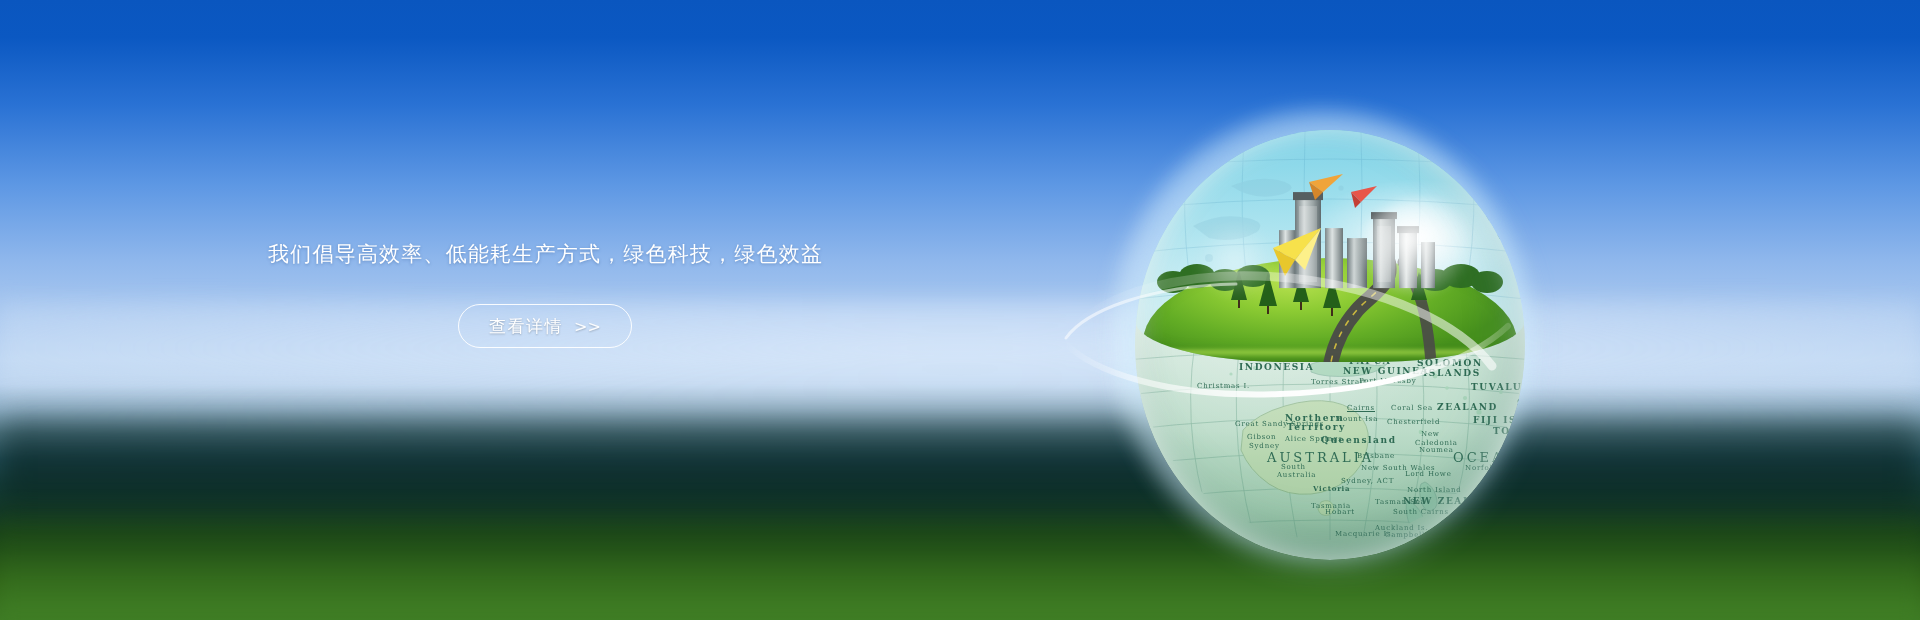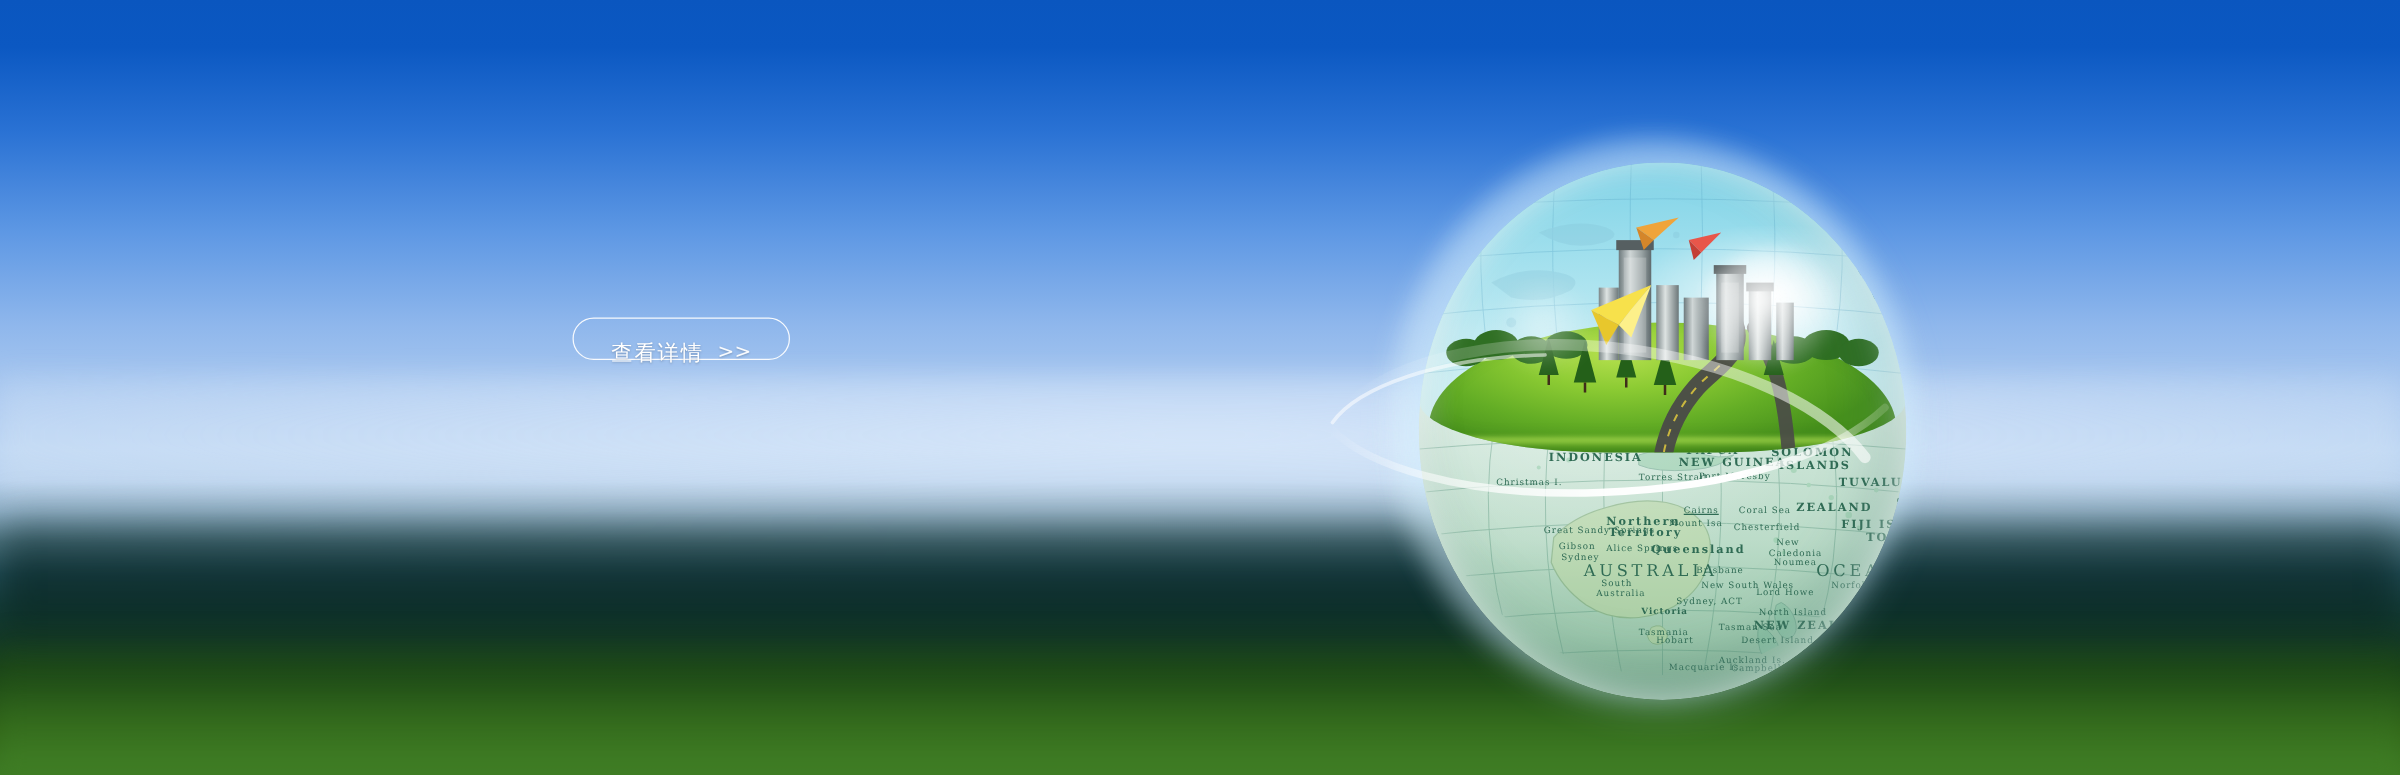--- a/index.html
+++ b/index.html
@@ -102,26 +102,26 @@
     letter-spacing: 1.2px;
     text-indent: 1.2px;
     white-space: nowrap;
     text-shadow: 0 1px 3px rgba(20,60,120,0.35);
   }
   .cta-wrap {
     margin-top: 36px;
   }
   .cta {
     display: inline-flex;
-    align-items: flex-start;
+    align-items: center;
     justify-content: center;
     gap: 11px;
     box-sizing: border-box;
-    height: 28px;
-    padding: 16px 30px;
+    height: 44px;
+    padding: 0 30px;
     border: 1px solid rgba(255,255,255,0.92);
     border-radius: 24px;
     background: transparent;
     color: #ffffff;
     font-size: 17px;
     font-family: inherit;
     letter-spacing: 1.5px;
     cursor: pointer;
     text-shadow: 0 1px 2px rgba(0,0,0,0.25);
   }
@@ -379,21 +379,21 @@
           <span class="maplabel ml-sm" style="left: 330px; top: 334px;">Norfolk I.</span>
           <span class="maplabel ml-sm" style="left: 286px; top: 300px;">New</span>
           <span class="maplabel ml-sm" style="left: 280px; top: 309px;">Caledonia</span>
           <span class="maplabel ml-sm" style="left: 284px; top: 316px;">Noumea</span>
           <span class="maplabel ml-sm" style="left: 270px; top: 340px;">Lord Howe</span>
           <span class="maplabel ml-sm" style="left: 206px; top: 347px;">Sydney, ACT</span>
           <span class="maplabel ml-sm" style="left: 178px; top: 354px; font-weight: bold;">Victoria</span>
           <span class="maplabel ml-sm" style="left: 272px; top: 356px;">North Island</span>
           <span class="maplabel ml-md" style="left: 268px; top: 366px;">NEW ZEALAND</span>
           <span class="maplabel ml-sm" style="left: 240px; top: 368px;">Tasman Sea</span>
-          <span class="maplabel ml-sm" style="left: 258px; top: 378px;">Desert Island</span>
+          <span class="maplabel ml-sm" style="left: 258px; top: 378px;">South Cairns</span>
           <span class="maplabel ml-sm" style="left: 176px; top: 372px;">Tasmania</span>
           <span class="maplabel ml-sm" style="left: 190px; top: 378px;">Hobart</span>
           <span class="maplabel ml-sm" style="left: 240px; top: 394px;">Auckland Is.</span>
           <span class="maplabel ml-sm" style="left: 200px; top: 400px;">Macquarie Is.</span>
           <span class="maplabel ml-sm" style="left: 250px; top: 401px;">Campbell I.</span>
         </div>
 
       <div class="globe-upper">
         <svg class="ocean-grid" viewBox="0 0 390 232">
           <g fill="none" stroke="#3f92b8" stroke-width="0.6">
@@ -522,20 +522,21 @@
           <stop offset="100%" stop-color="#ffffff" stop-opacity="0.7"></stop>
         </linearGradient>
       </defs>
       <path d="M30,225 C60,182 150,158 250,168 C346,178 420,214 452,256" fill="none" stroke="url(#swGrad2)" stroke-width="9" stroke-linecap="round" opacity="0.85"></path>
       <path d="M24,232 C52,262 128,288 240,284 C352,280 430,252 468,216" fill="none" stroke="url(#swGrad)" stroke-width="6" stroke-linecap="round"></path>
       <path d="M26,228 C46,200 110,176 196,174" fill="none" stroke="#ffffff" stroke-width="3" stroke-linecap="round" opacity="0.55"></path>
     </svg>
   </div>
 
   <div class="copy">
+    <p class="subline">我们倡导高效率、低能耗生产方式，绿色科技，绿色效益</p>
     <div class="cta-wrap">
       <button class="cta">
         <span>查看详情</span>
         <span class="arrow">&gt;&gt;</span>
       </button>
     </div>
   </div>
 
 </div>
 

